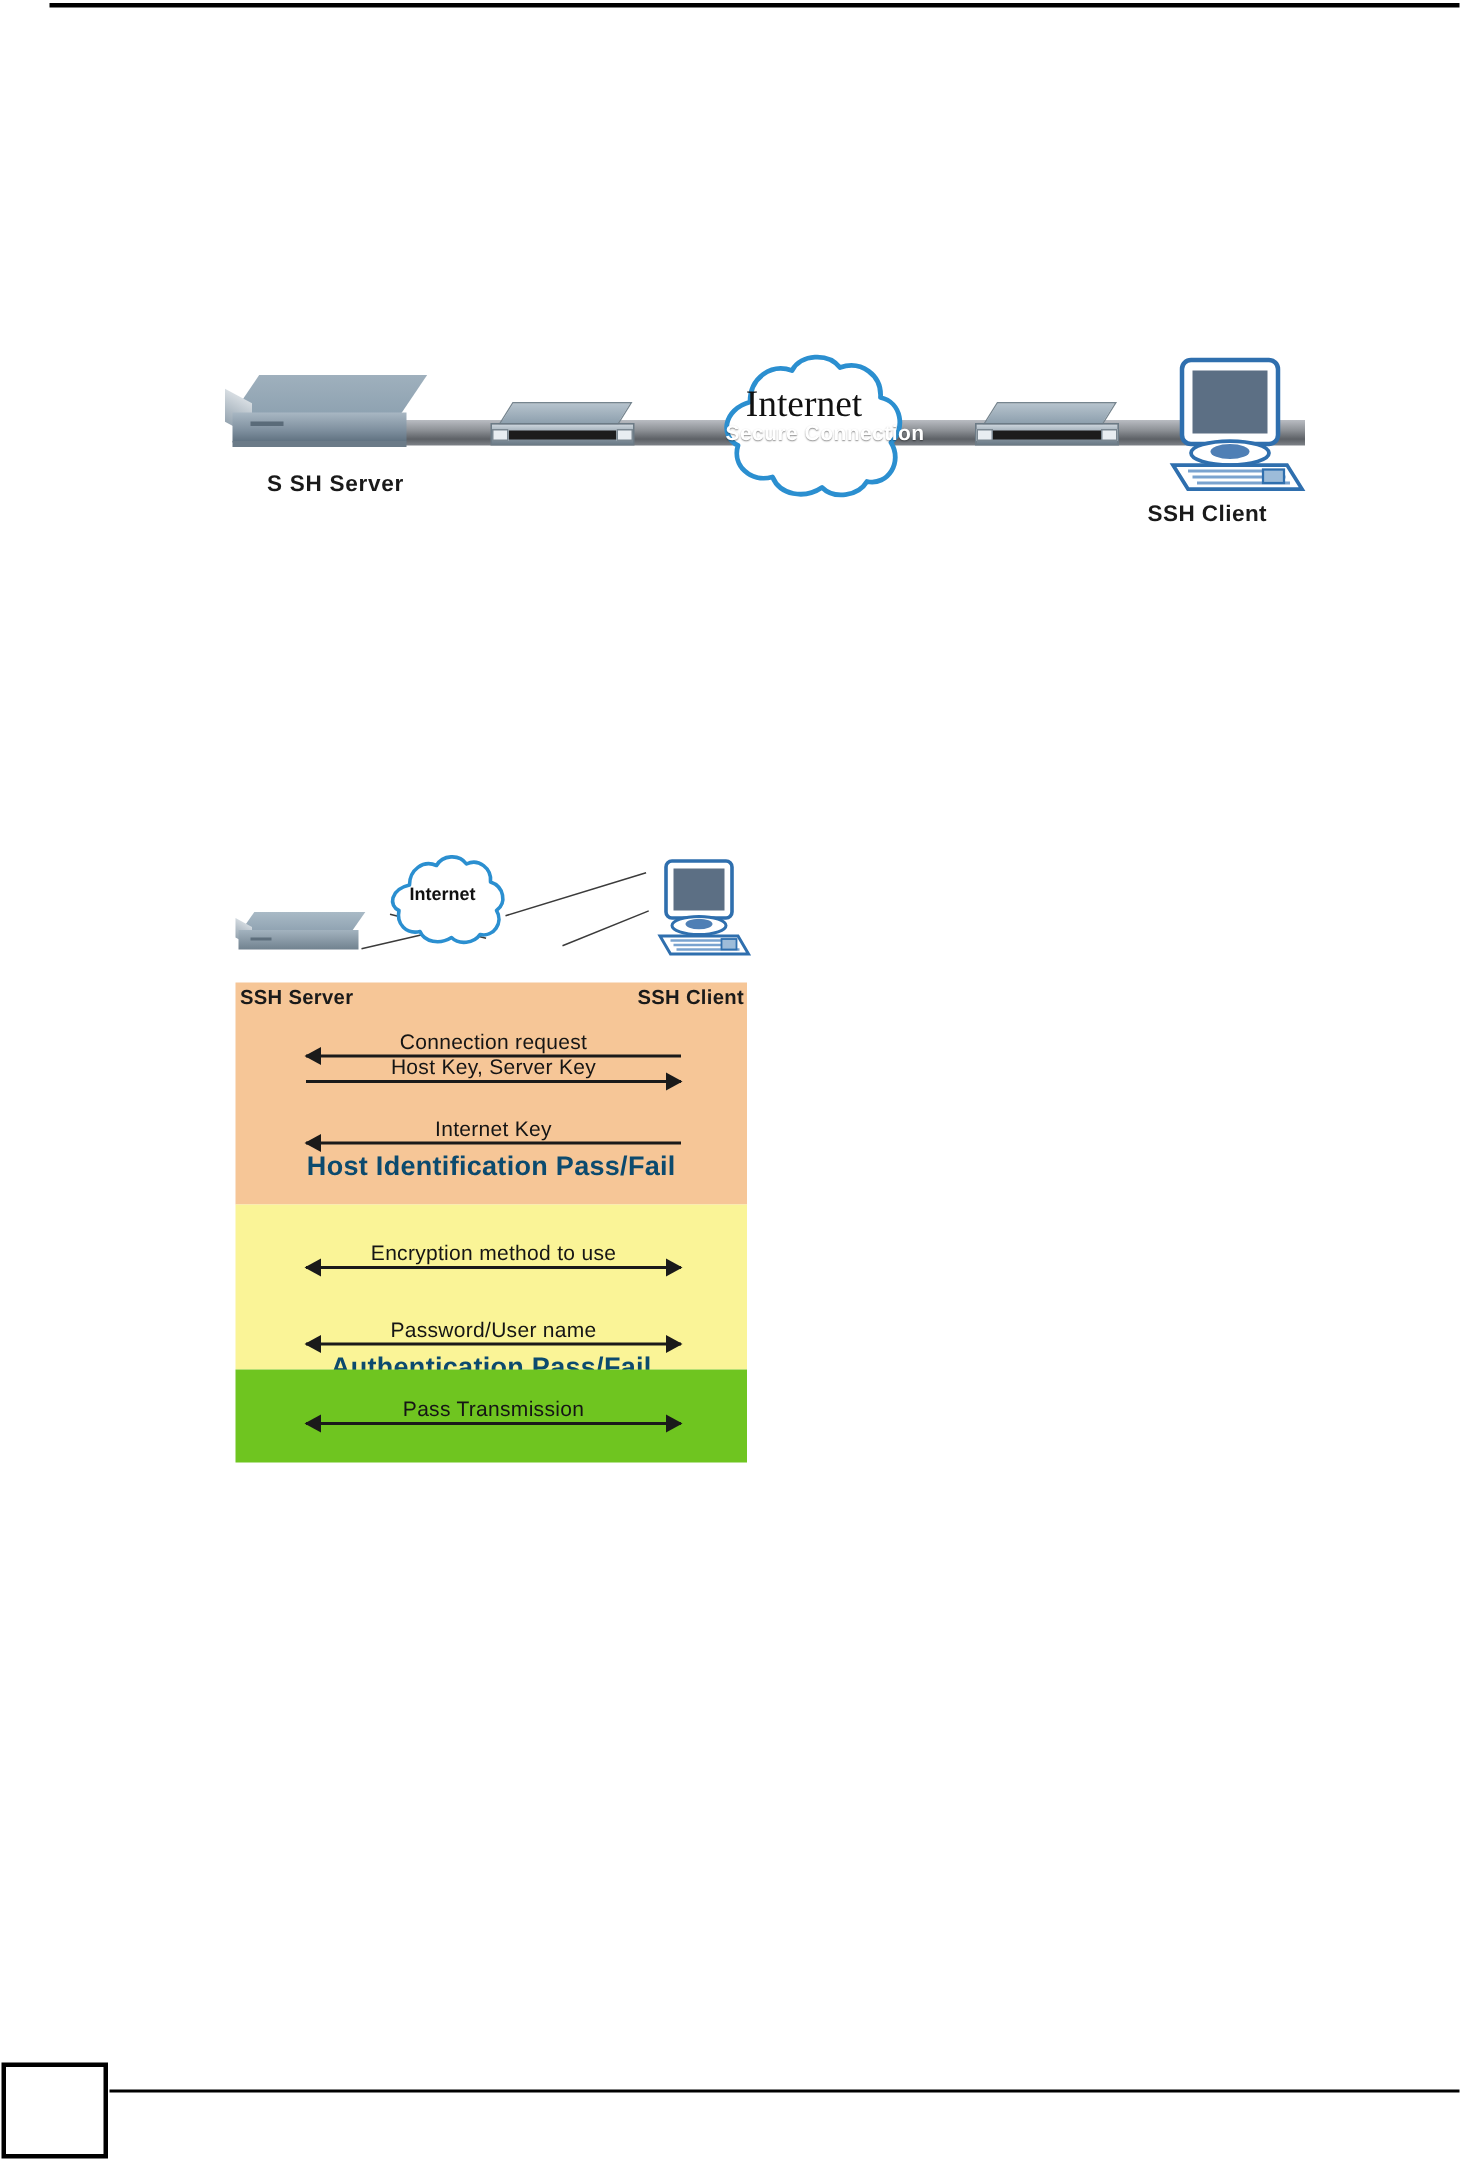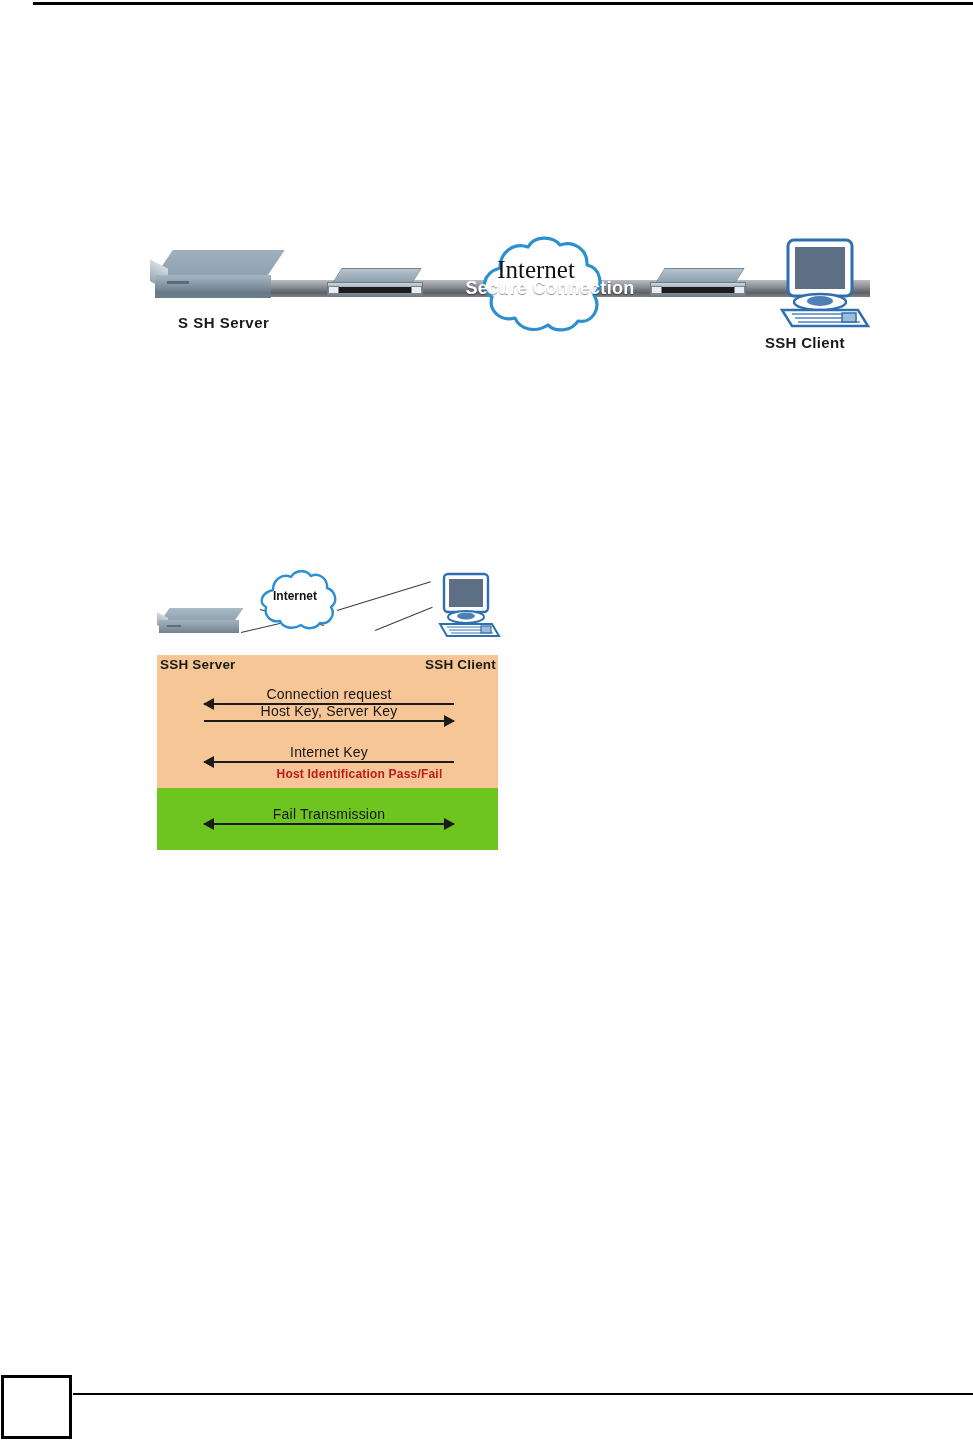--- a/index.html
+++ b/index.html
@@ -61,21 +61,21 @@
     width: 710px;
     height: 17px;
     background: linear-gradient(to bottom, #b9bcc2 0%, #8d9196 40%, #5d6166 75%, #7e8288 100%);
   }
   .secure-conn-label {
     position: absolute;
     left: 300px;
     top: 51px;
     width: 200px;
     text-align: center;
-    font-size: 18px;
+    font-size: 14px;
     font-weight: bold;
     color: #ffffff;
     letter-spacing: 0.3px;
     line-height: 18px;
     text-shadow: 0 1px 1px rgba(0,0,0,.45);
     z-index: 6;
   }
 
   
   .server-icon {
@@ -284,21 +284,21 @@
     background: #3b3b3b;
     height: 1px;
     transform-origin: left center;
   }
 
   
   .band {
     position: relative;
     width: 341px;
   }
-  .band-orange { height: 133px; background: #f6c697; }
+  .band-orange { height: 148px; background: #f6c697; }
   .band-yellow { height: 110px; background: #faf497; }
   .band-green  { height: 62px;  background: #6fc520; }
 
   .endpoint-label {
     position: absolute;
     top: 2px;
     font-size: 13.5px;
     font-weight: bold;
     color: #1a1a1a;
     letter-spacing: 0.2px;
@@ -345,25 +345,24 @@
   .msg .arrow-r {
     right: -1px;
     border-left: 11px solid #1a1a1a;
   }
 
   .phase-label {
     position: absolute;
     left: 0;
     width: 341px;
     text-align: center;
-    font-size: 12px;
+    font-size: 18px;
     font-weight: bold;
-    color: #b91c1c;
+    color: #0c4a6e;
     letter-spacing: 0.2px;
-    padding-left: 32px;
   }
 </style>
 </head>
 <body>
 
 <div class="page-rule-top"></div>
 
 <div class="figure-topology">
 
   <div class="link-bar"></div>
@@ -479,24 +478,41 @@
 
     <div class="msg" style="top:89px;">
       <div class="msg-label">Internet Key</div>
       <div class="msg-line"></div>
       <div class="arrow-l"></div>
     </div>
 
     <div class="phase-label" style="top:112px;">Host Identification Pass/Fail</div>
   </div>
 
+  <div class="band band-yellow">
+    <div class="msg" style="top:24px;">
+      <div class="msg-label">Encryption method to use</div>
+      <div class="msg-line"></div>
+      <div class="arrow-l"></div>
+      <div class="arrow-r"></div>
+    </div>
+
+    <div class="msg" style="top:75px;">
+      <div class="msg-label">Password/User name</div>
+      <div class="msg-line"></div>
+      <div class="arrow-l"></div>
+      <div class="arrow-r"></div>
+    </div>
+
+    <div class="phase-label" style="top:98px;">Authentication Pass/Fail</div>
+  </div>
 
   <div class="band band-green">
     <div class="msg" style="top:18px;">
-      <div class="msg-label">Fail Transmission</div>
+      <div class="msg-label">Pass Transmission</div>
       <div class="msg-line"></div>
       <div class="arrow-l"></div>
       <div class="arrow-r"></div>
     </div>
   </div>
 </div>
 
 <div class="footer-page-box">
   <span></span>
 </div>

